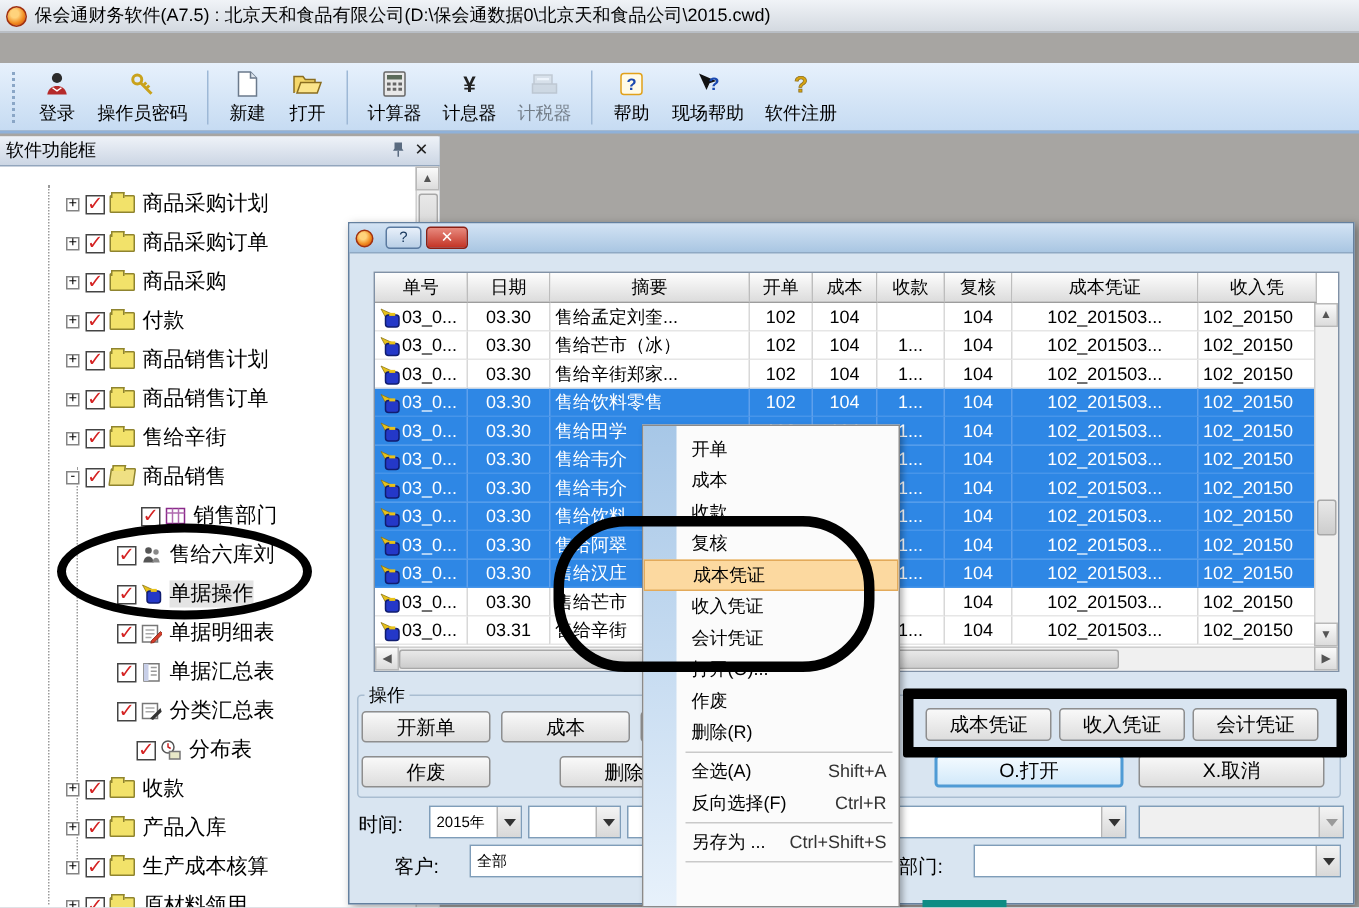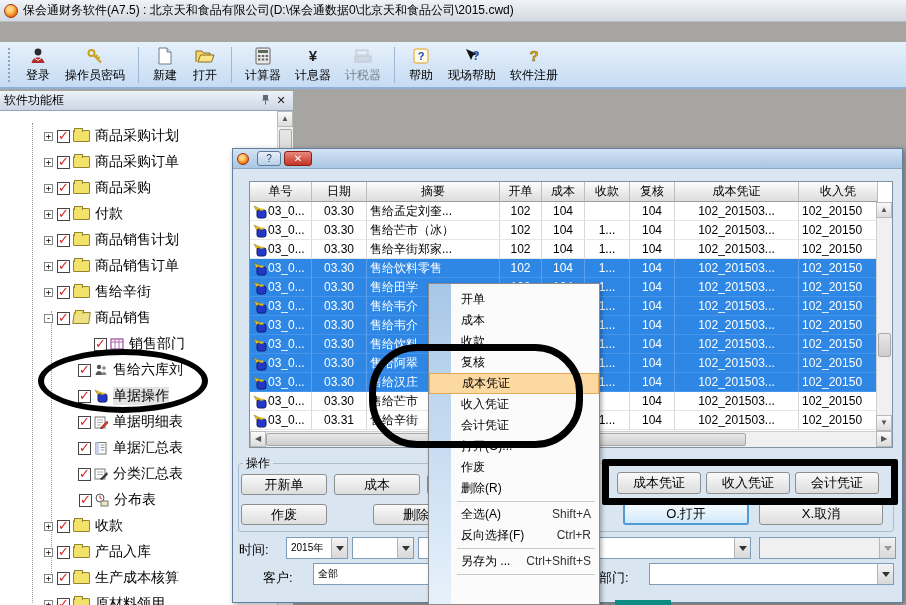--- a/index.html
+++ b/index.html
@@ -329,21 +329,21 @@
           <span class="cb"></span>
           <span class="leaf-ic">
             <svg width="14" height="14">
               <rect x="1" y="2" width="10" height="10" fill="#fff" stroke="#777"></rect>
               <path d="M3 5h6M3 7.5h6" stroke="#aaa"></path>
               <path d="M6 12L13 5l.8 2.5L8 13z" fill="#333"></path>
             </svg>
           </span>
           <span class="lbl">分类汇总表</span>
         </div>
-        <div class="trow" style="top: 376px; left: 66px; padding-left: 13px;">
+        <div class="trow" style="top: 376px; left: 78px; padding-left: 13px;">
           <span class="cb"></span>
           <span class="leaf-ic">
             <svg width="14" height="14">
               <circle cx="5" cy="5" r="4" fill="#fff" stroke="#555"></circle>
               <path d="M5 2.5V5l1.8 1" stroke="#c22" fill="none"></path>
               <rect x="6" y="8" width="7" height="5" fill="#e8e8c8" stroke="#777"></rect>
             </svg>
           </span>
           <span class="lbl">分布表</span>
         </div>

